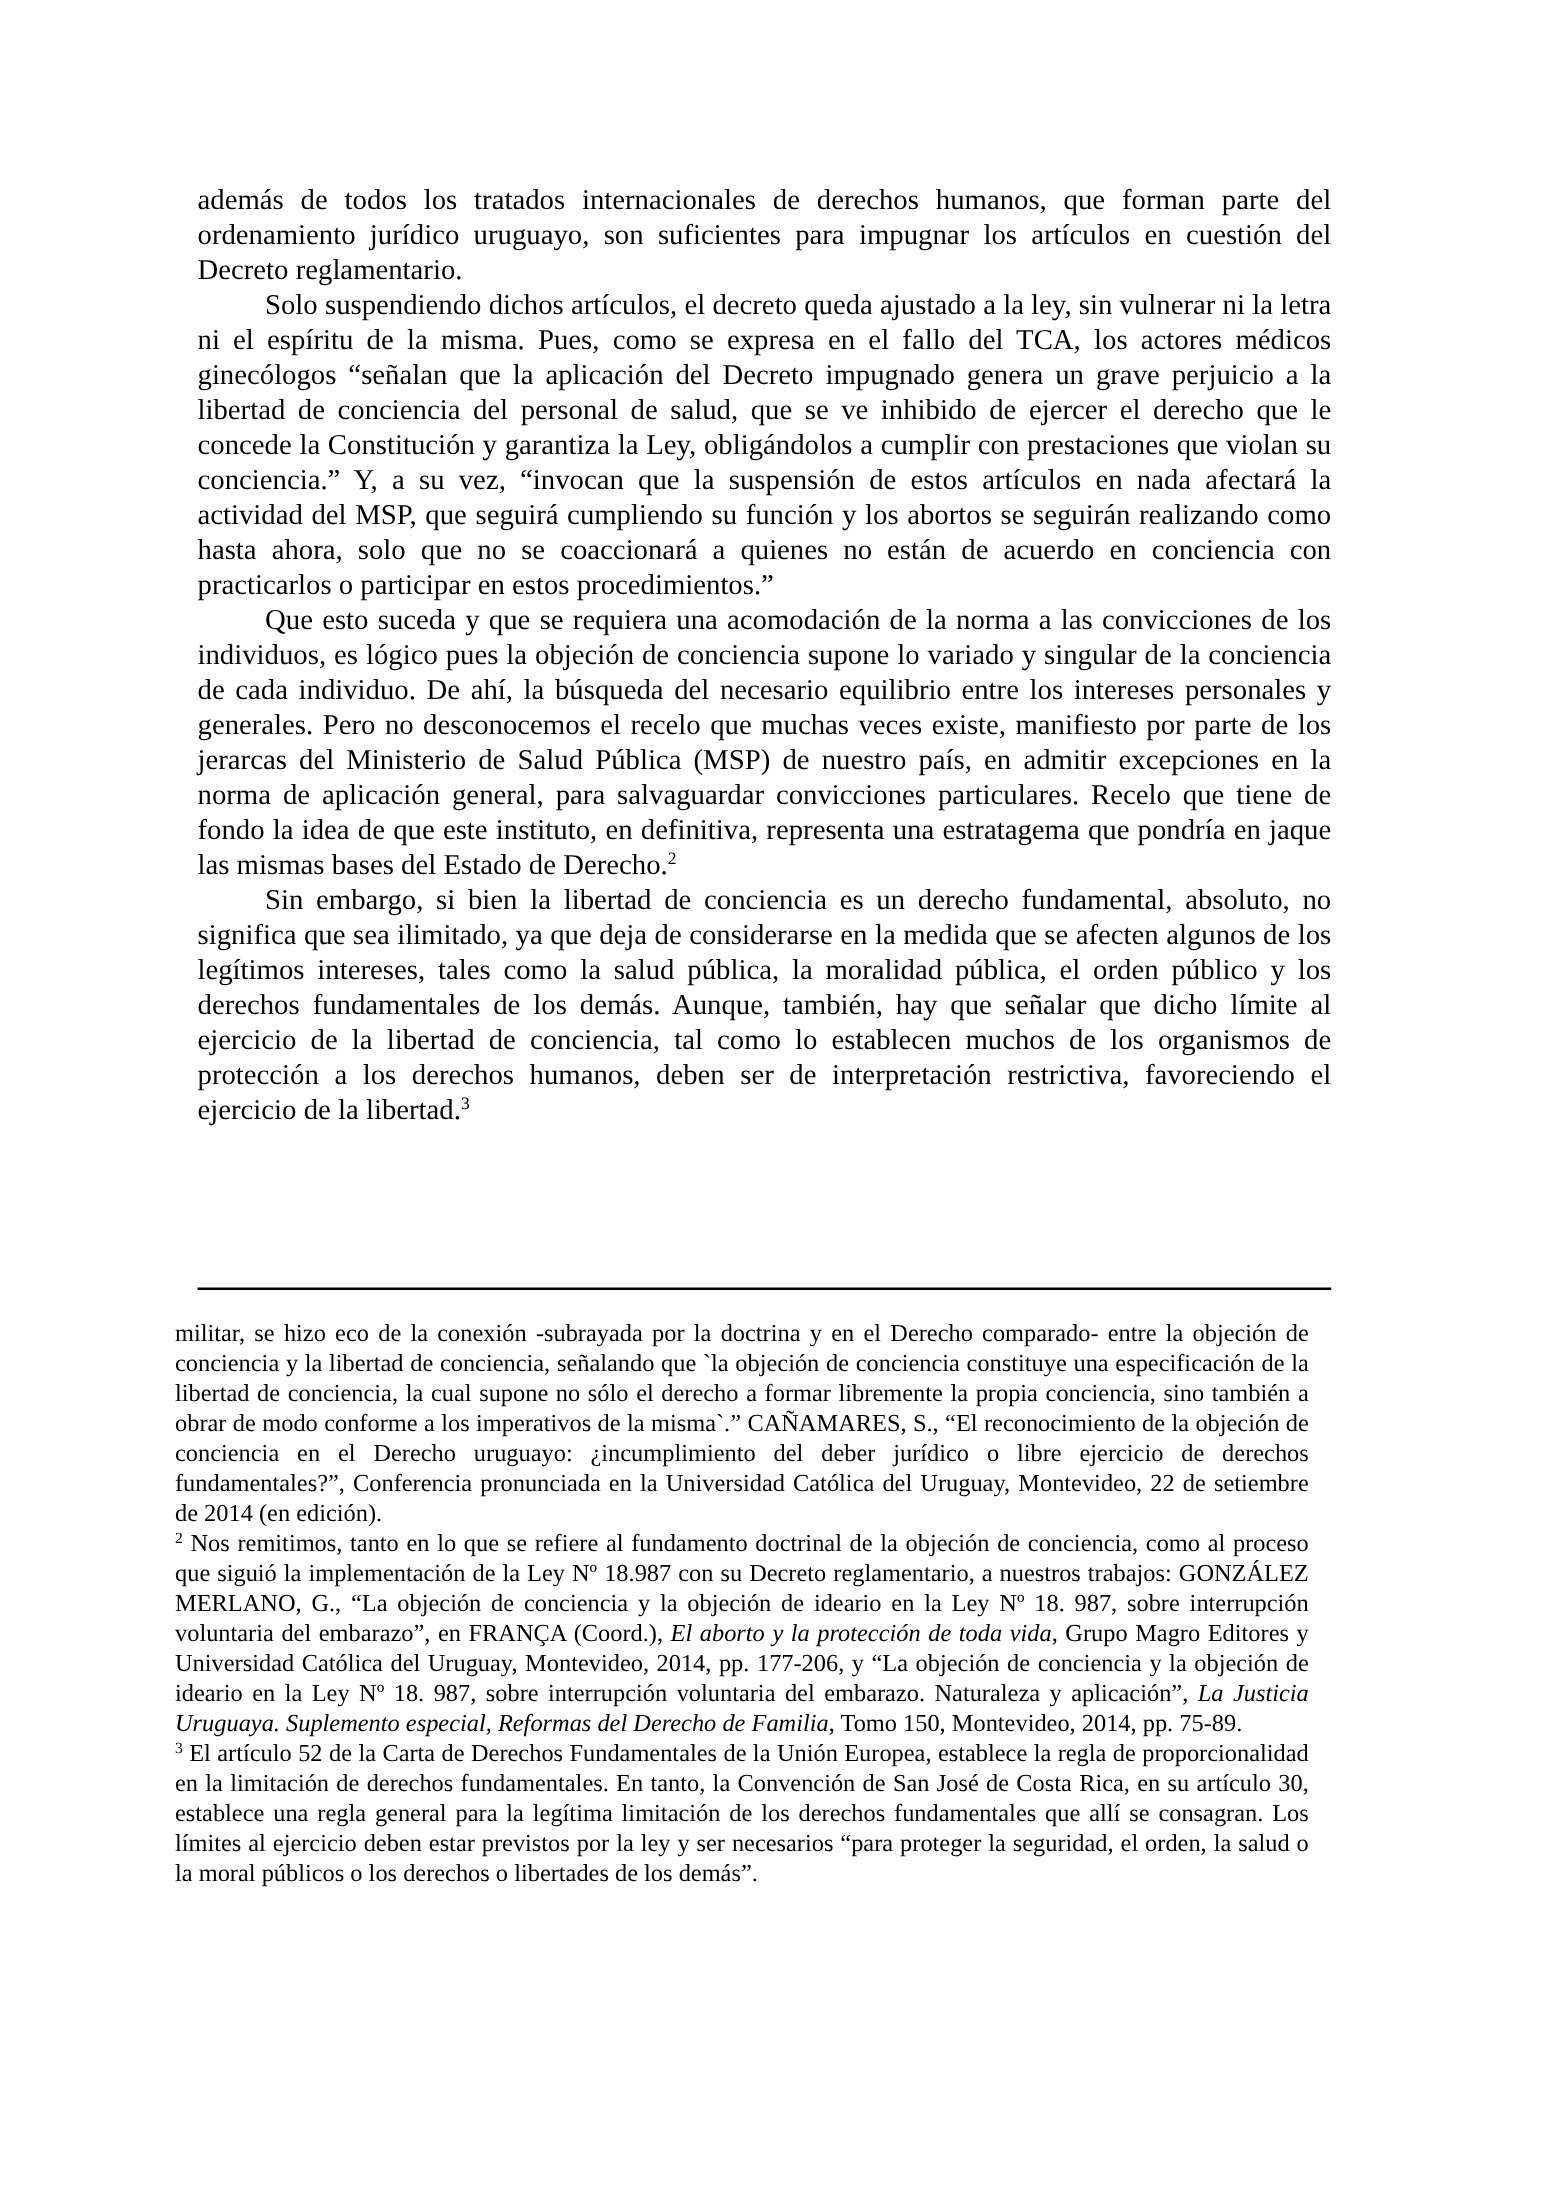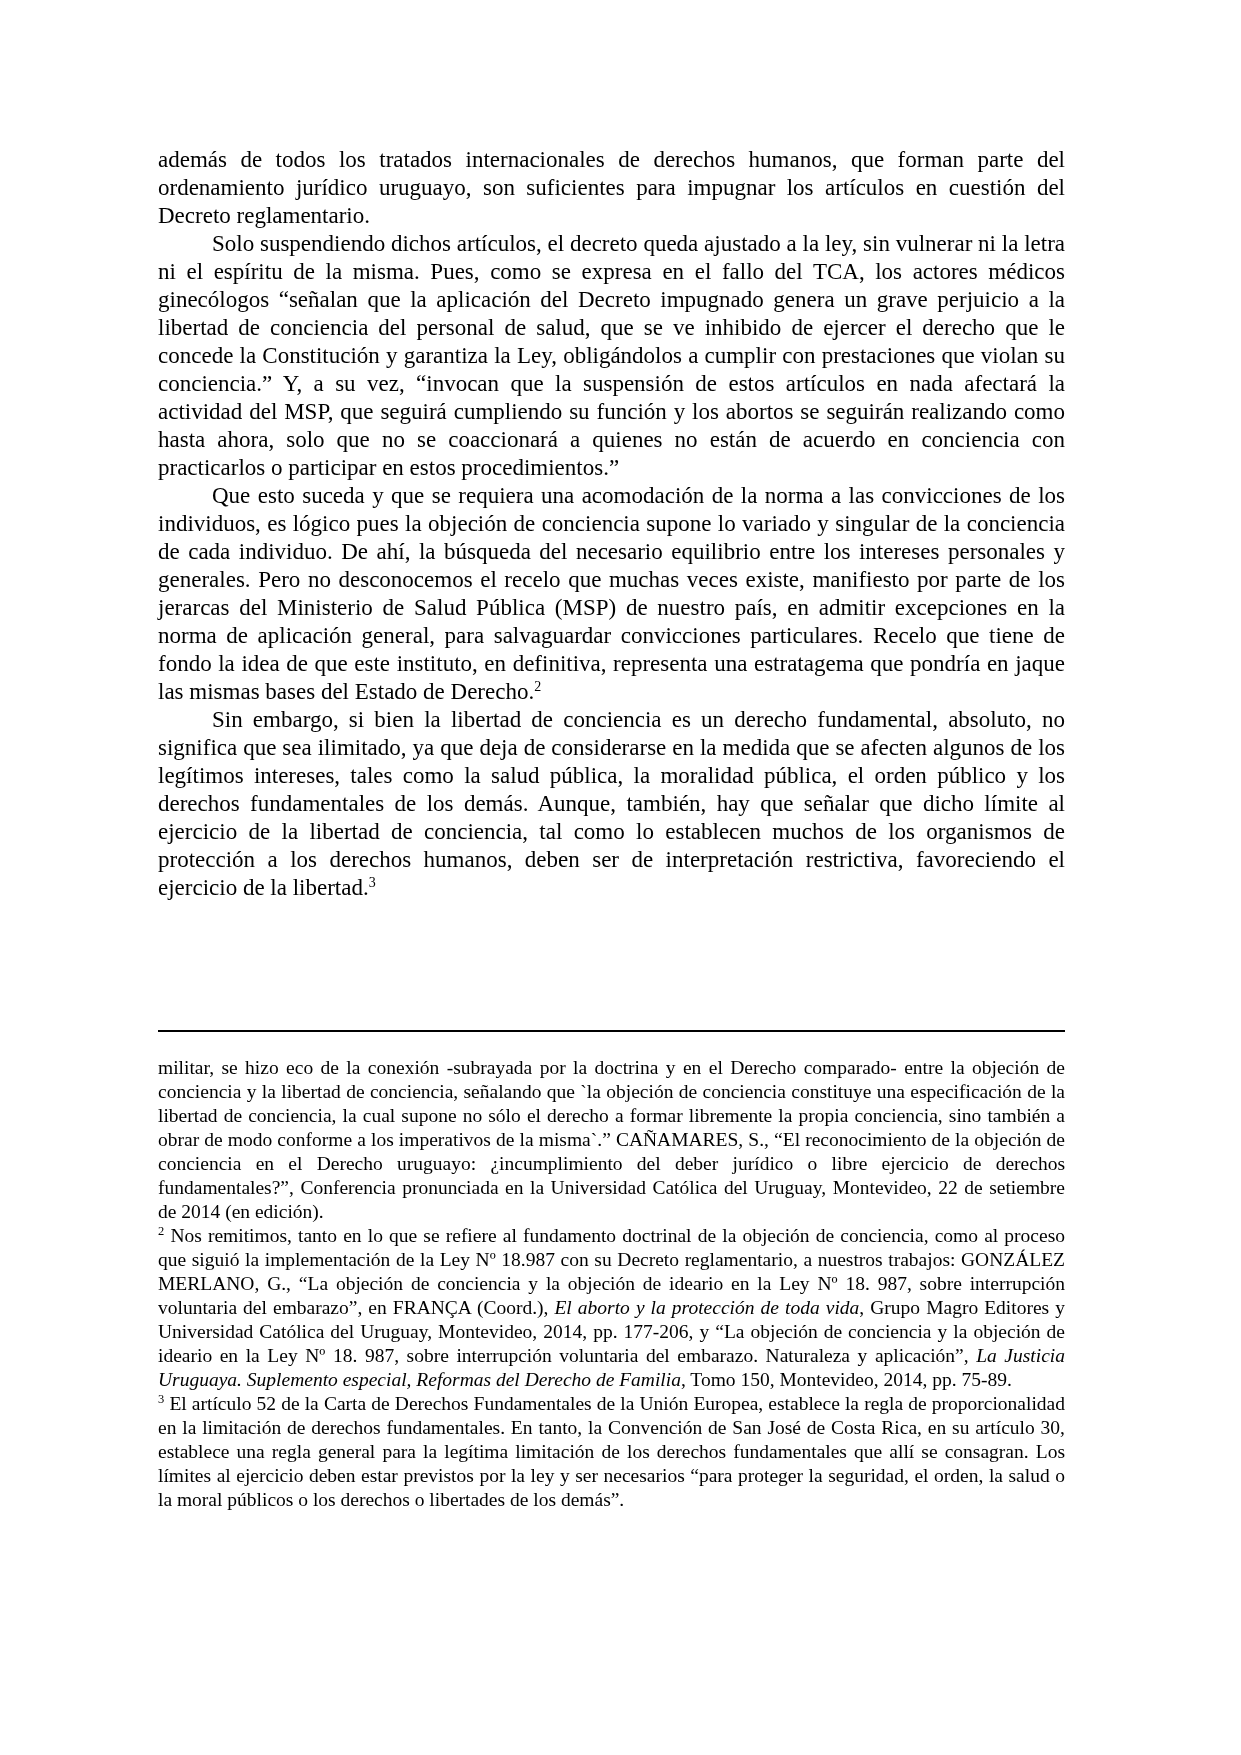--- a/index.html
+++ b/index.html
@@ -42,21 +42,21 @@
   .footnote-separator {
     position: absolute;
     left: 158px;
     top: 1030px;
     width: 907px;
     height: 0;
     border-top: 2px solid #000000;
   }
   .footnotes {
     position: absolute;
-    left: 158px;
+    left: 140px;
     top: 1056px;
     width: 907px;
     font-size: 19.5px;
     line-height: 24px;
     text-align: justify;
   }
   .footnotes p {
     margin: 0;
     padding: 0;
   }

